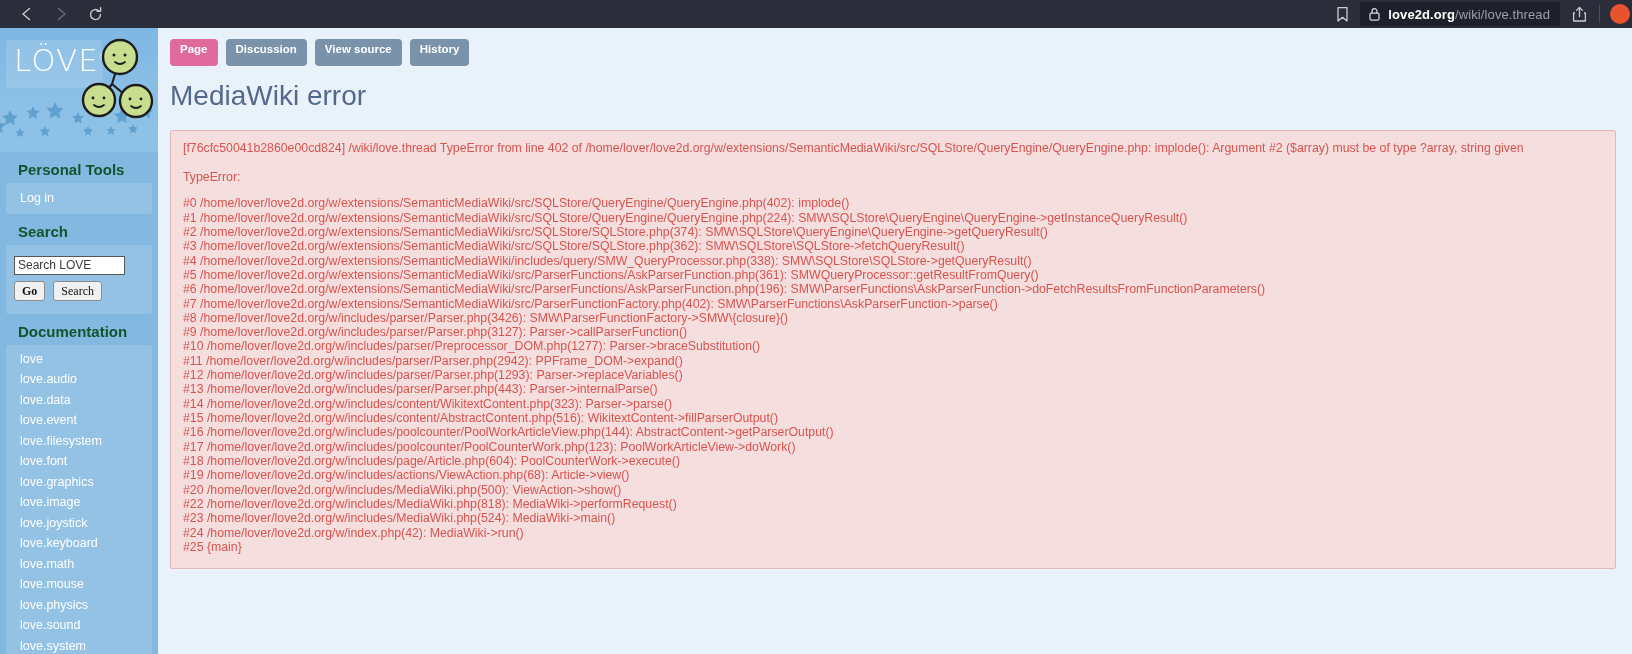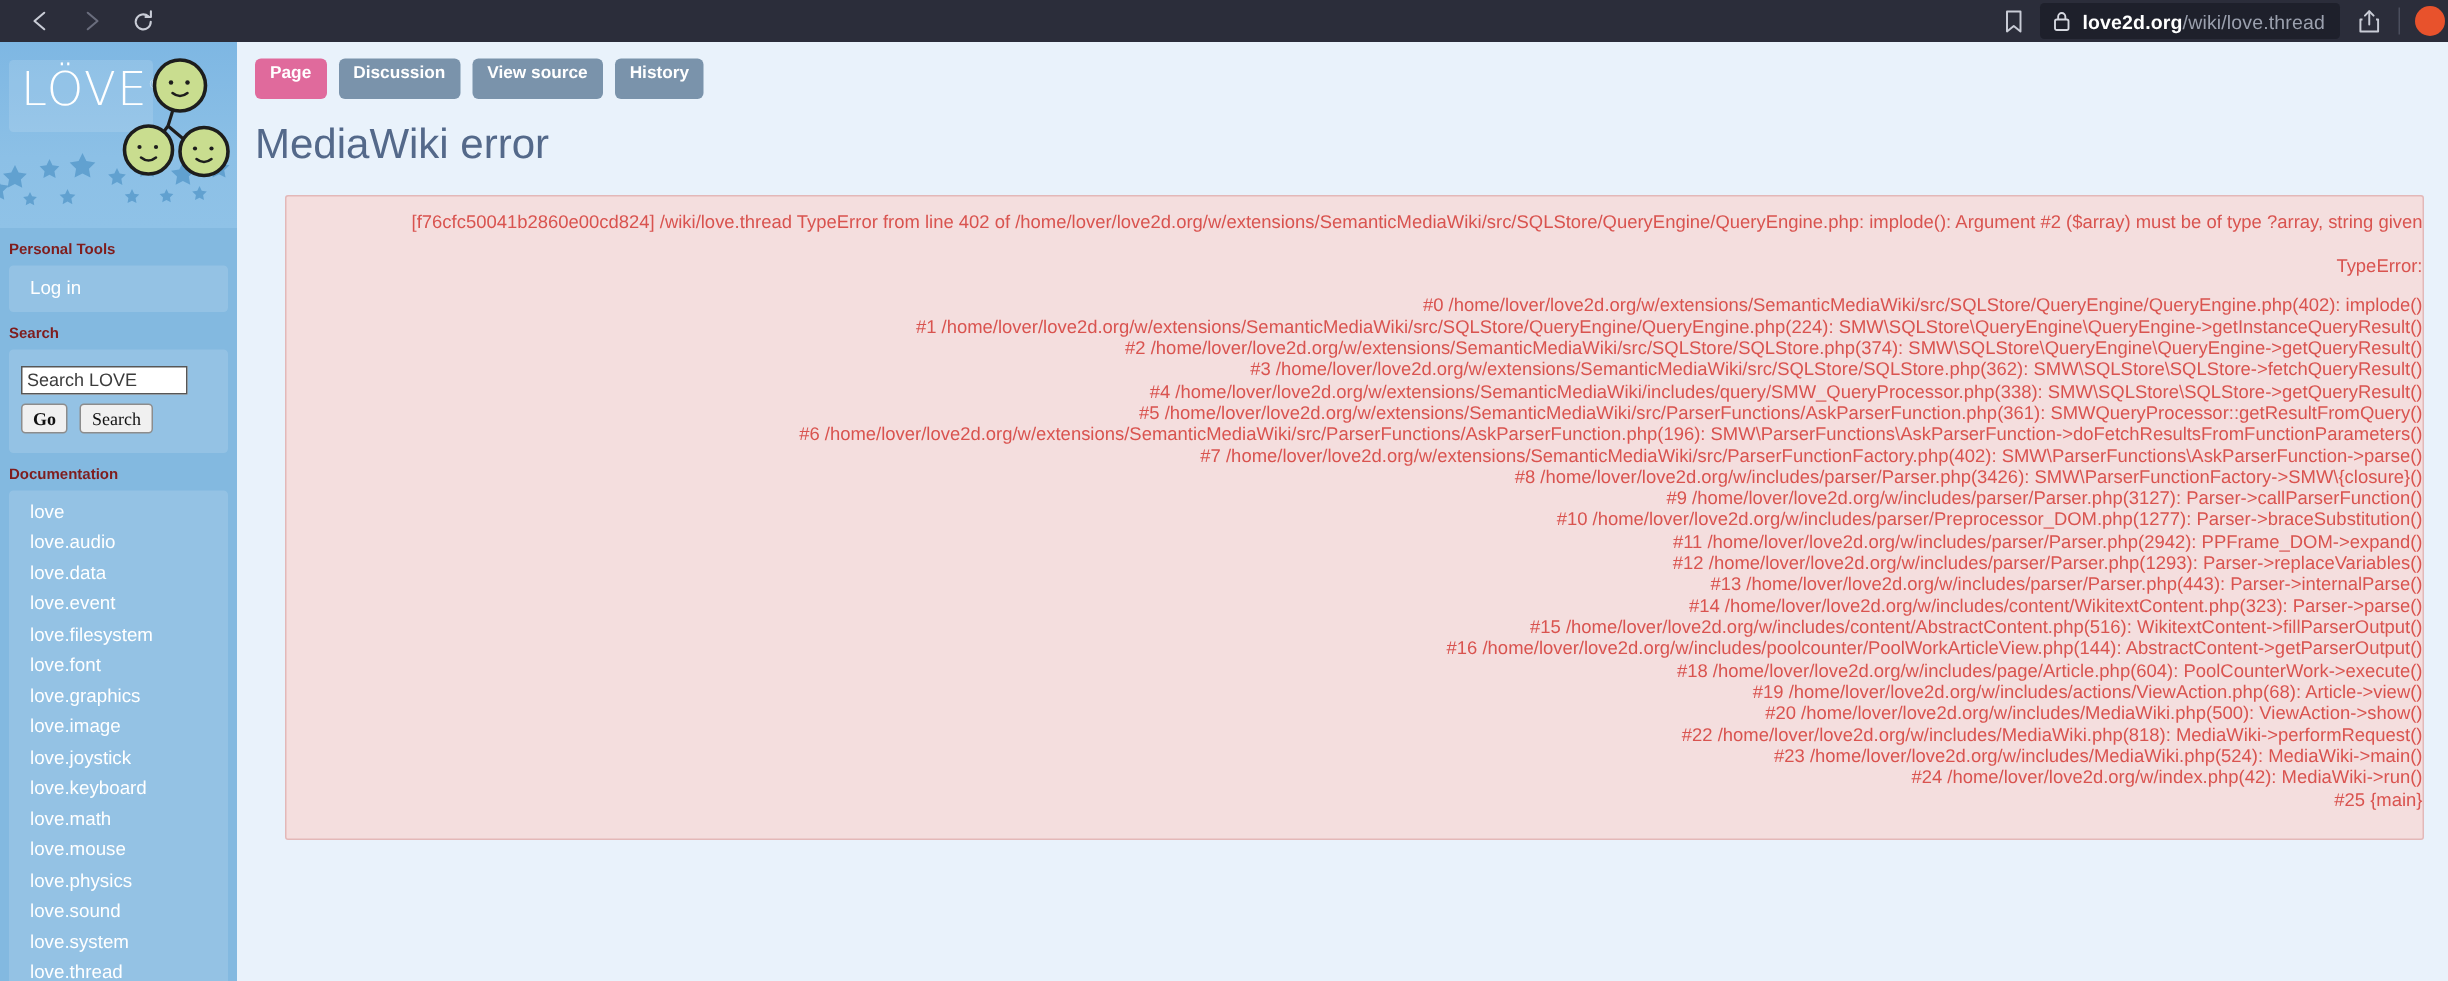--- a/index.html
+++ b/index.html
@@ -97,24 +97,24 @@
     font-size: 31px;
     color: #ffffff;
     font-family: "DejaVu Sans", sans-serif;
     letter-spacing: 1px;
     font-weight: 300;
   }
   .logo-tm { font-size: 8px; vertical-align: super; }
   .stars { position: absolute; left: 0; bottom: 8px; width: 158px; height: 52px; }
 
   .sb-section-title {
-    color: #7f1d1d;
-    font-size: 10px;
+    color: #14532d;
+    font-size: 15px;
     font-weight: bold;
-    padding: 9px 0 5px 6px;
+    padding: 9px 0 5px 18px;
   }
   .sb-box {
     background: rgba(255,255,255,0.14);
     margin: 0 6px;
     border-radius: 3px;
     padding: 5px 0;
   }
   .sb-link {
     display: block;
     color: #ffffff;
@@ -181,24 +181,23 @@
     font-family: "Liberation Sans", sans-serif;
     font-weight: normal;
     margin: 14px 0 0 0;
     padding: 0 0 18px 0;
   }
 
   .errorbox {
     background: #f4dede;
     border: 1px solid #e3b8b8;
     border-radius: 2px;
-    padding: 10px 0 14px 12px;
-    margin: 0 4px 0 20px;
+    padding: 10px 12px 14px 12px;
+    margin: 0 4px 0 0;
     min-height: 430px;
-    text-align: right;
   }
   .err-headline {
     color: #d9534f;
     font-size: 12.3px;
     line-height: 1.25;
     white-space: nowrap;
     margin-bottom: 14px;
   }
   .err-label {
     color: #d9534f;
@@ -375,20 +374,21 @@
           <div class="trace-line">#7 /home/lover/love2d.org/w/extensions/SemanticMediaWiki/src/ParserFunctionFactory.php(402): SMW\ParserFunctions\AskParserFunction-&gt;parse()</div>
           <div class="trace-line">#8 /home/lover/love2d.org/w/includes/parser/Parser.php(3426): SMW\ParserFunctionFactory-&gt;SMW\{closure}()</div>
           <div class="trace-line">#9 /home/lover/love2d.org/w/includes/parser/Parser.php(3127): Parser-&gt;callParserFunction()</div>
           <div class="trace-line">#10 /home/lover/love2d.org/w/includes/parser/Preprocessor_DOM.php(1277): Parser-&gt;braceSubstitution()</div>
           <div class="trace-line">#11 /home/lover/love2d.org/w/includes/parser/Parser.php(2942): PPFrame_DOM-&gt;expand()</div>
           <div class="trace-line">#12 /home/lover/love2d.org/w/includes/parser/Parser.php(1293): Parser-&gt;replaceVariables()</div>
           <div class="trace-line">#13 /home/lover/love2d.org/w/includes/parser/Parser.php(443): Parser-&gt;internalParse()</div>
           <div class="trace-line">#14 /home/lover/love2d.org/w/includes/content/WikitextContent.php(323): Parser-&gt;parse()</div>
           <div class="trace-line">#15 /home/lover/love2d.org/w/includes/content/AbstractContent.php(516): WikitextContent-&gt;fillParserOutput()</div>
           <div class="trace-line">#16 /home/lover/love2d.org/w/includes/poolcounter/PoolWorkArticleView.php(144): AbstractContent-&gt;getParserOutput()</div>
+          <div class="trace-line">#17 /home/lover/love2d.org/w/includes/poolcounter/PoolCounterWork.php(123): PoolWorkArticleView-&gt;doWork()</div>
           <div class="trace-line">#18 /home/lover/love2d.org/w/includes/page/Article.php(604): PoolCounterWork-&gt;execute()</div>
           <div class="trace-line">#19 /home/lover/love2d.org/w/includes/actions/ViewAction.php(68): Article-&gt;view()</div>
           <div class="trace-line">#20 /home/lover/love2d.org/w/includes/MediaWiki.php(500): ViewAction-&gt;show()</div>
           <div class="trace-line">#22 /home/lover/love2d.org/w/includes/MediaWiki.php(818): MediaWiki-&gt;performRequest()</div>
           <div class="trace-line">#23 /home/lover/love2d.org/w/includes/MediaWiki.php(524): MediaWiki-&gt;main()</div>
           <div class="trace-line">#24 /home/lover/love2d.org/w/index.php(42): MediaWiki-&gt;run()</div>
           <div class="trace-line">#25 {main}</div>
         </div>
       </div>
     </div>

